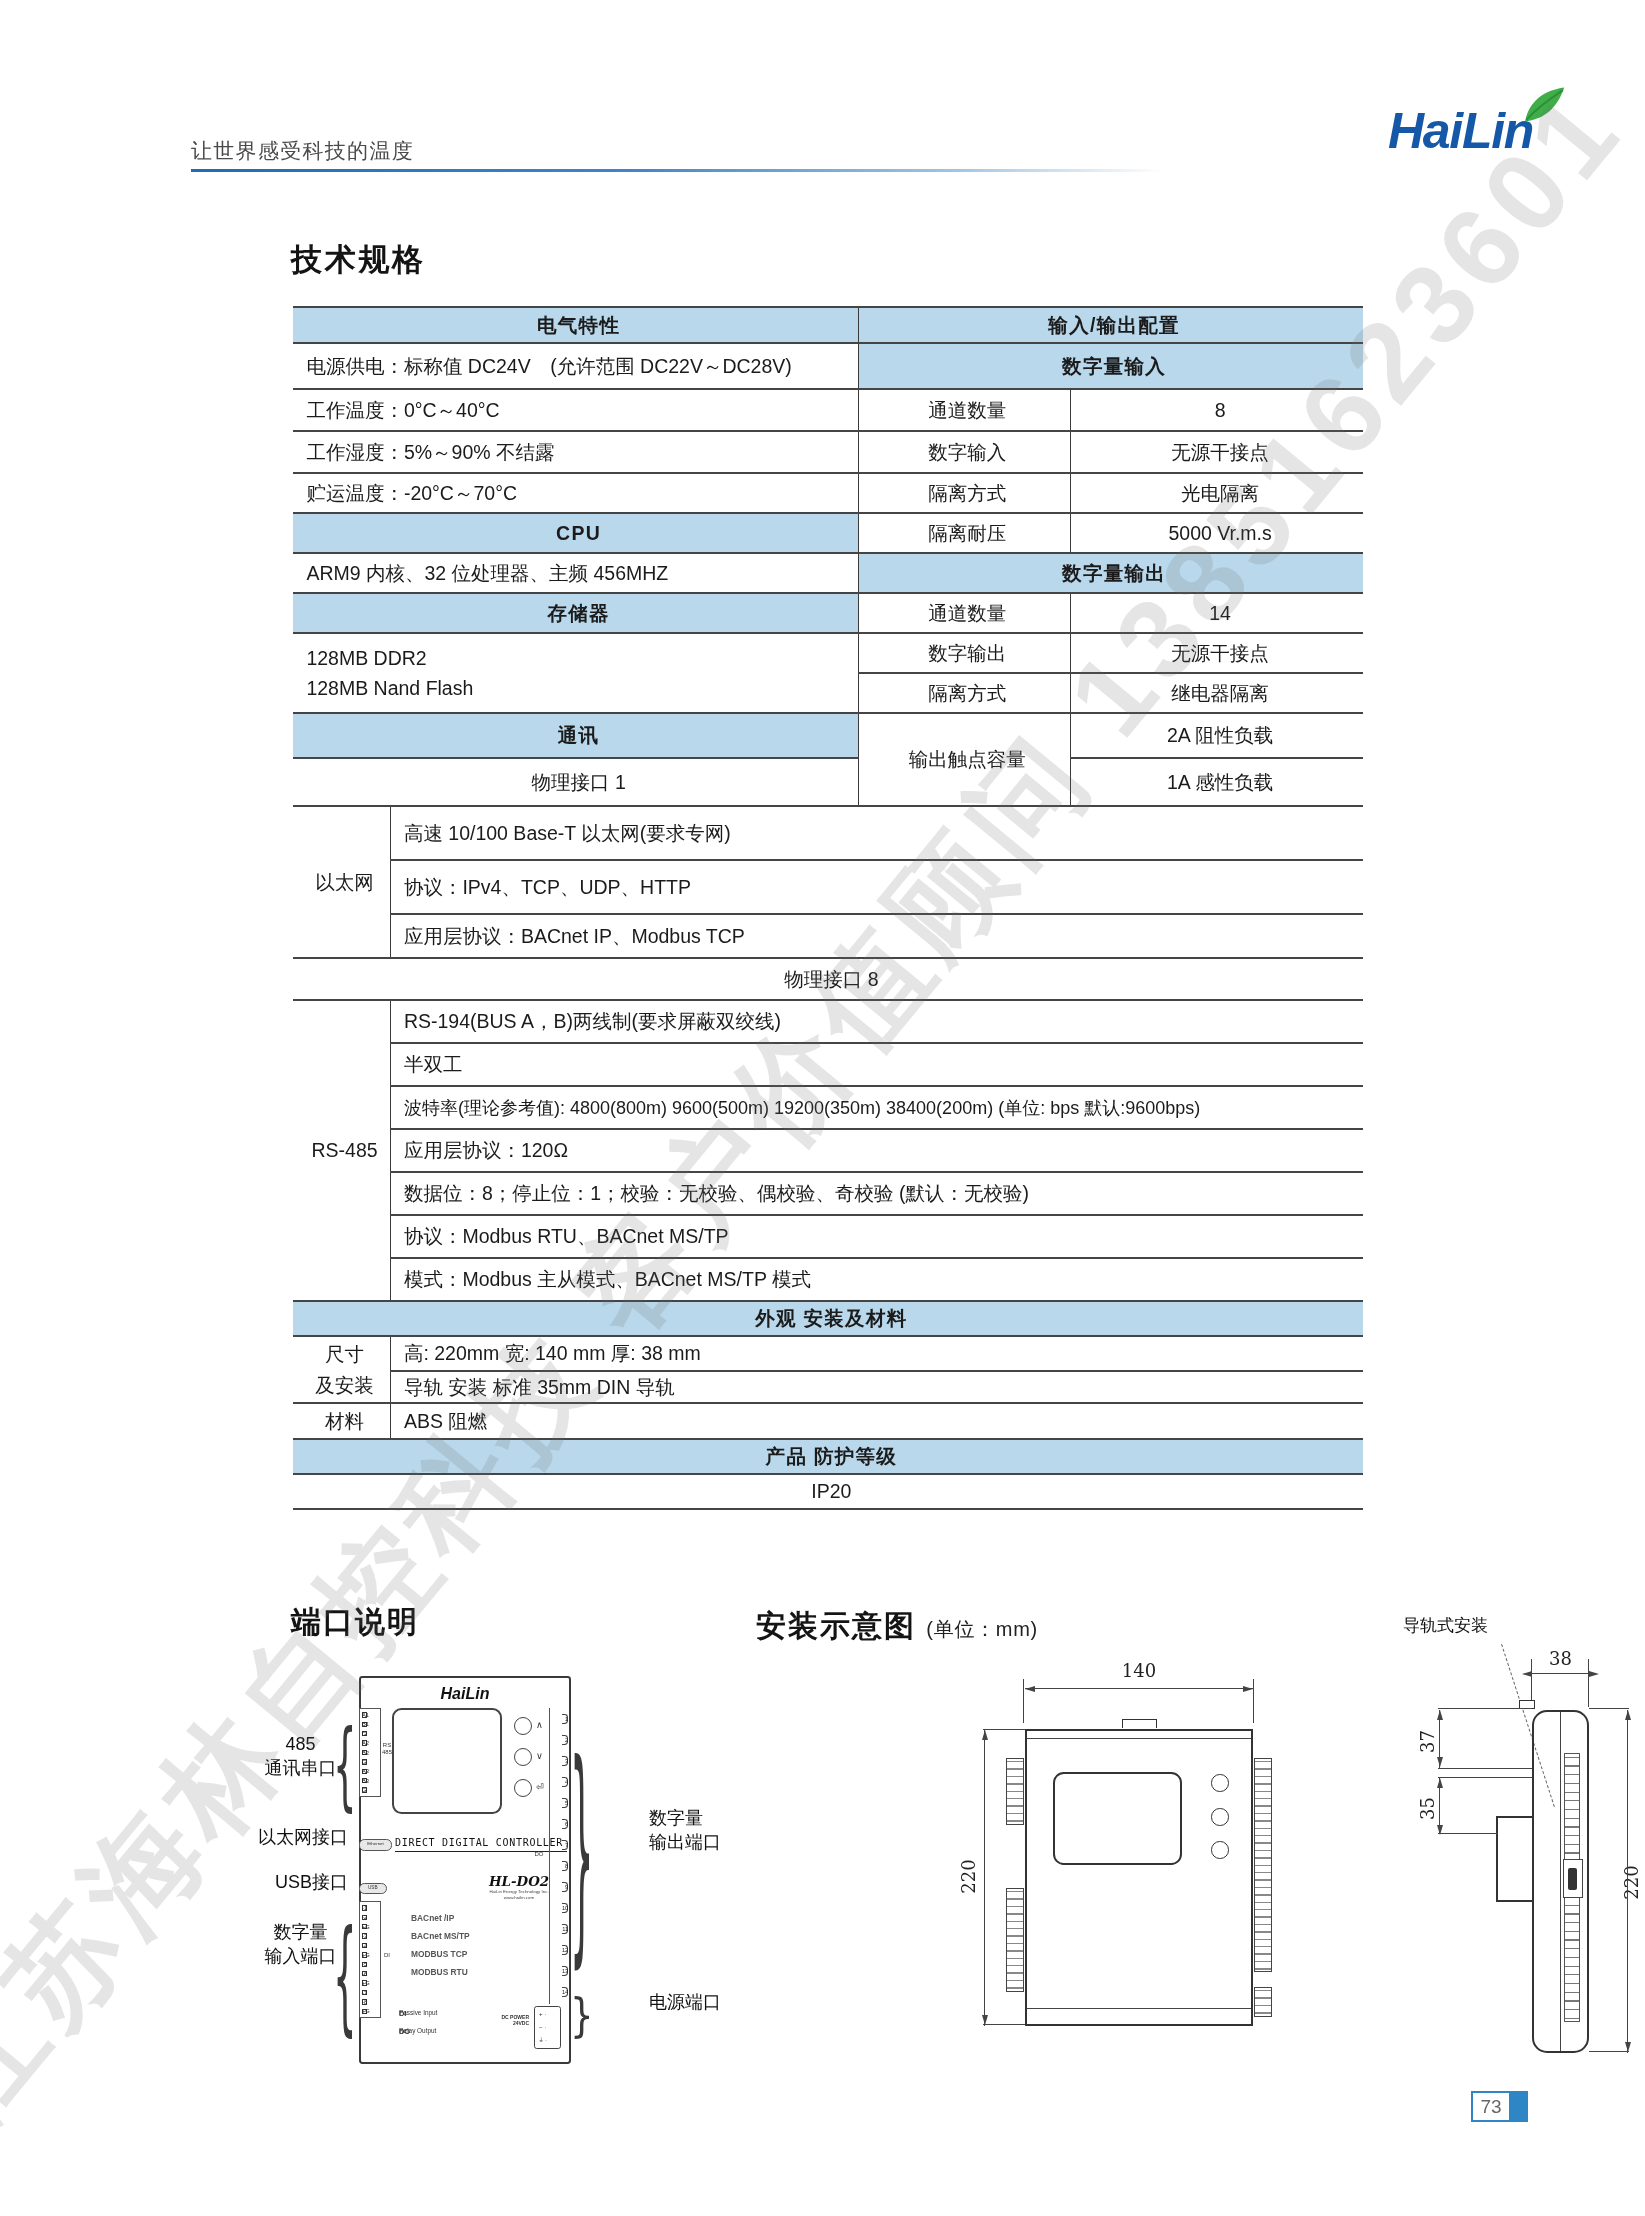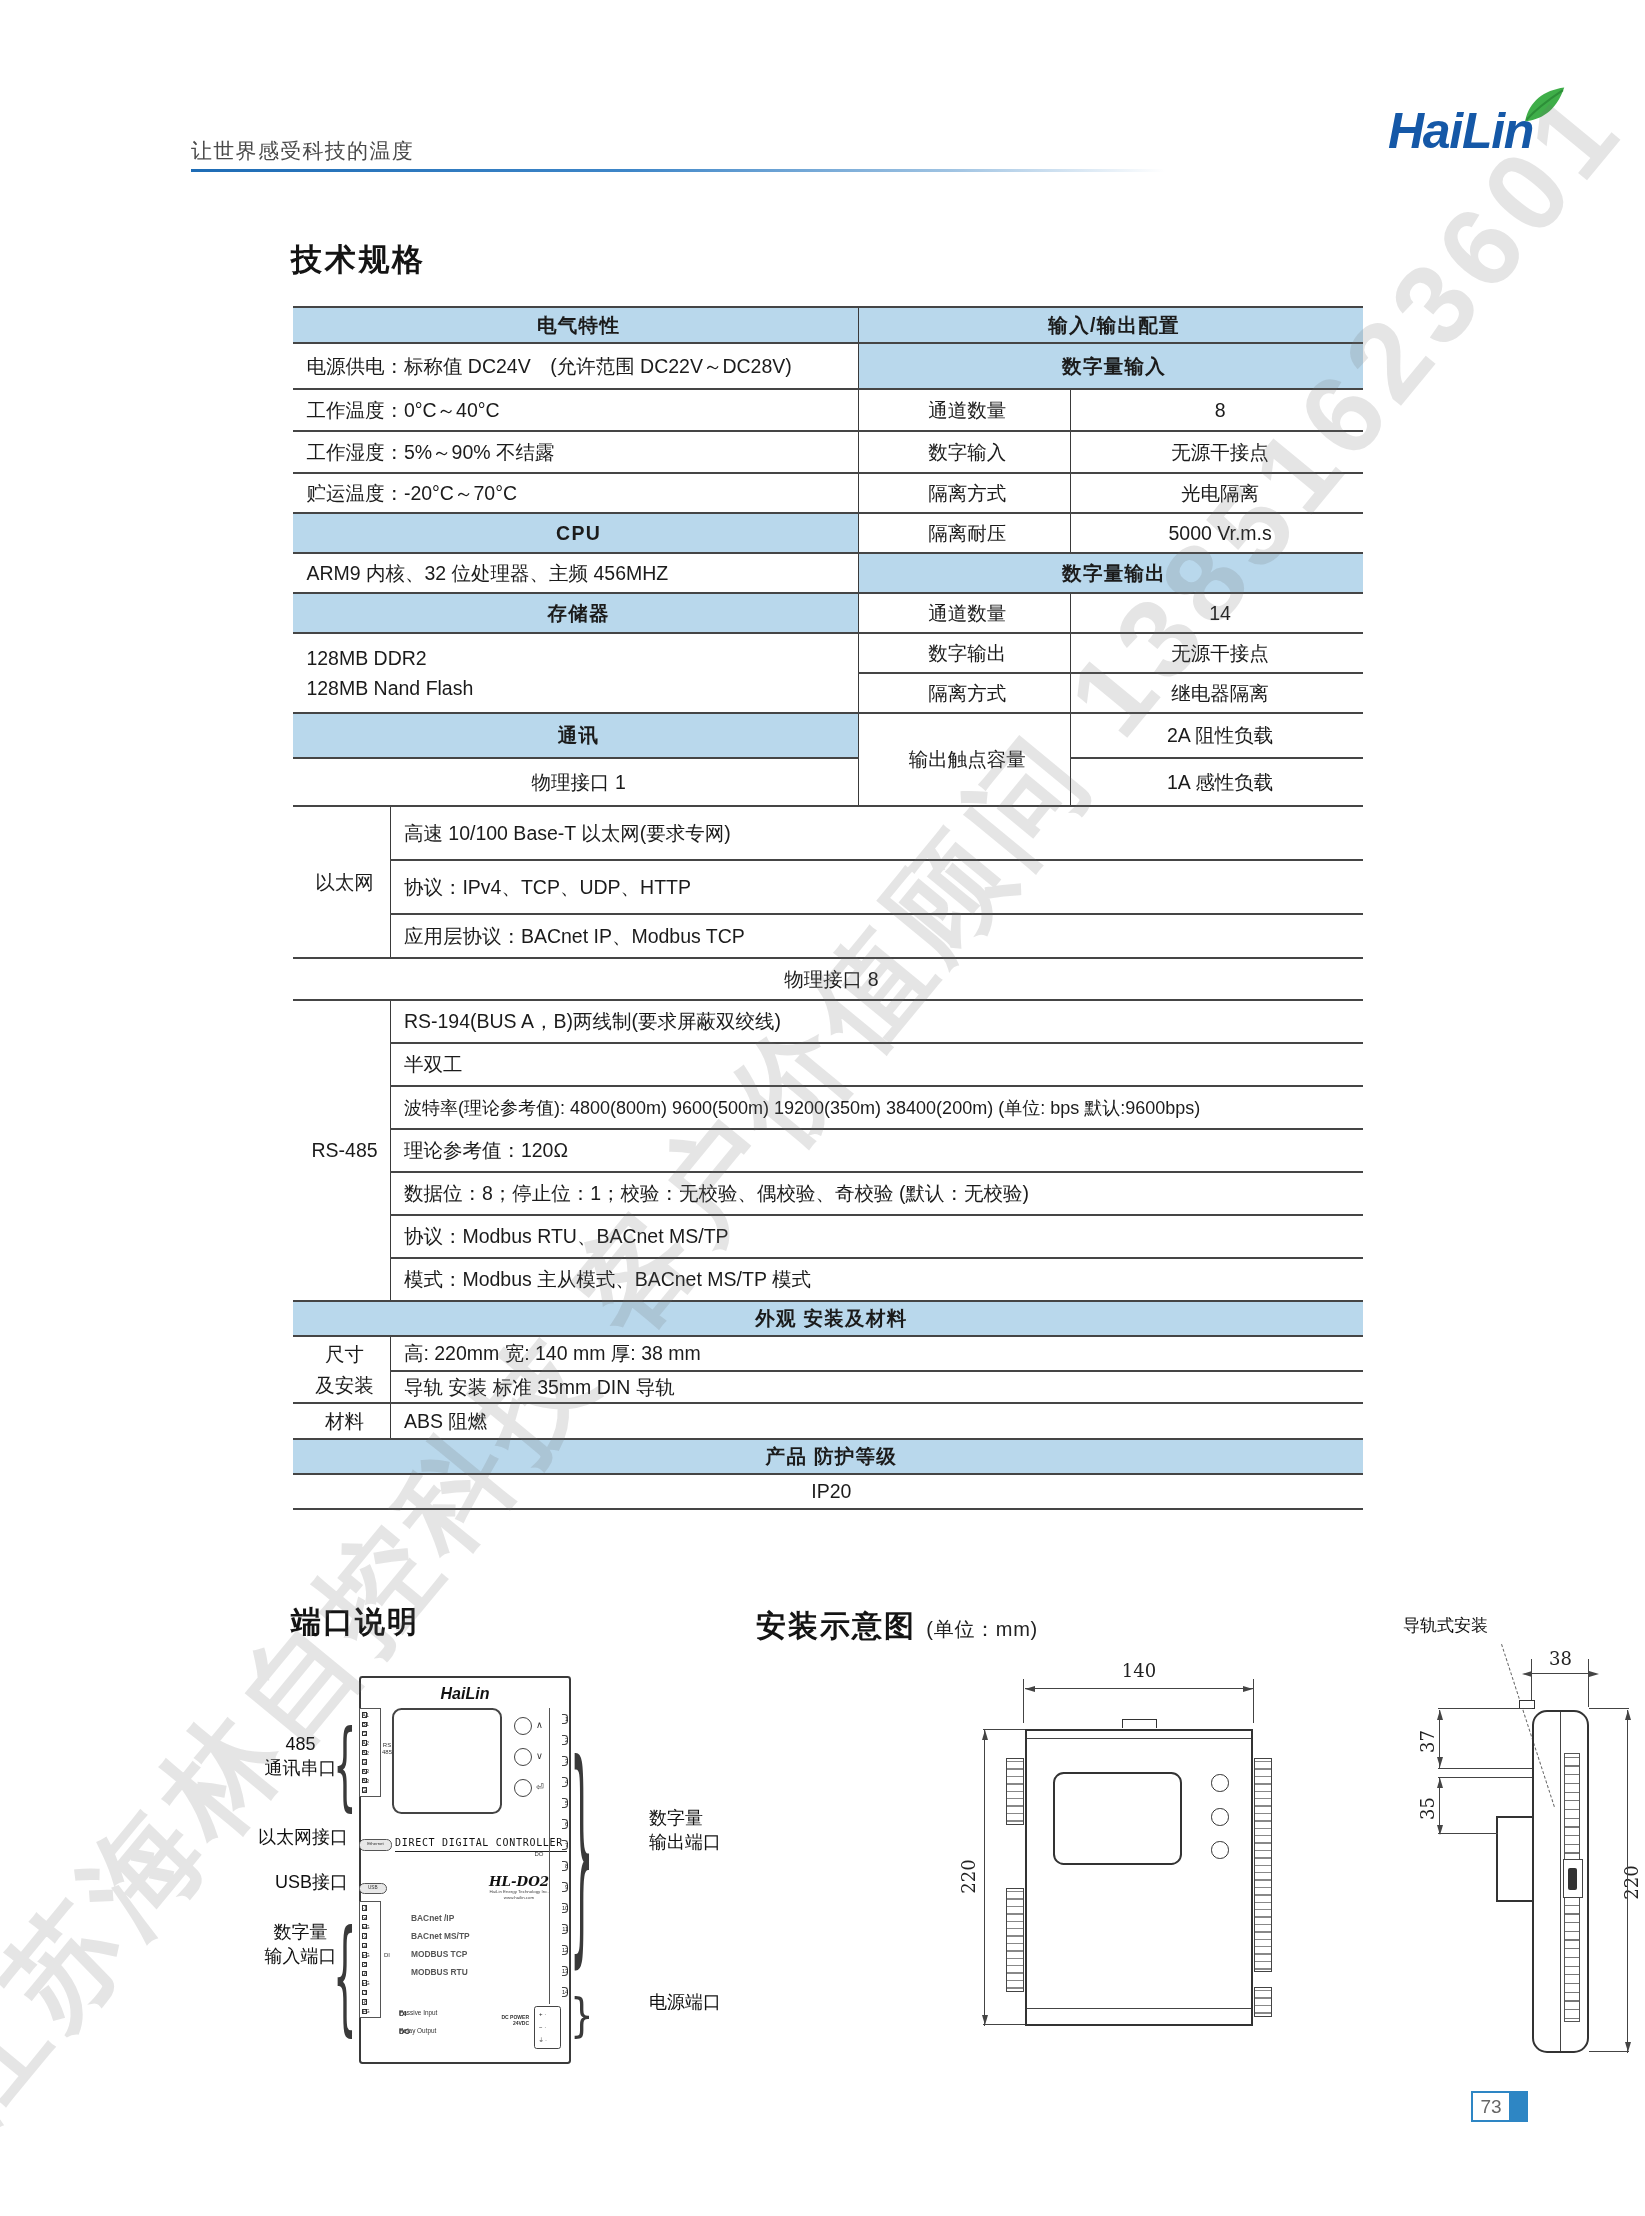--- a/index.html
+++ b/index.html
@@ -195,21 +195,21 @@
       <td rowspan="7" class="c">RS-485</td>
       <td colspan="3" class="bl">RS-194(BUS A，B)两线制(要求屏蔽双绞线)</td>
     </tr>
     <tr style="height:43px">
           <td colspan="3" class="bl">半双工</td>
         </tr>
     <tr style="height:43px">
           <td colspan="3" class="bl" style="font-size:18px">波特率(理论参考值): 4800(800m)  9600(500m)  19200(350m)  38400(200m)   (单位: bps  默认:9600bps)</td>
         </tr>
     <tr style="height:43px">
-          <td colspan="3" class="bl">理论参考值：120Ω</td>
+          <td colspan="3" class="bl">应用层协议：120Ω</td>
         </tr>
     <tr style="height:43px">
           <td colspan="3" class="bl">数据位：8；停止位：1；校验：无校验、偶校验、奇校验 (默认：无校验)</td>
         </tr>
     <tr style="height:43px">
           <td colspan="3" class="bl">协议：Modbus RTU、BACnet MS/TP</td>
         </tr>
     <tr style="height:43px">
           <td colspan="3" class="bl">模式：Modbus 主从模式、BACnet MS/TP 模式</td>
         </tr>

